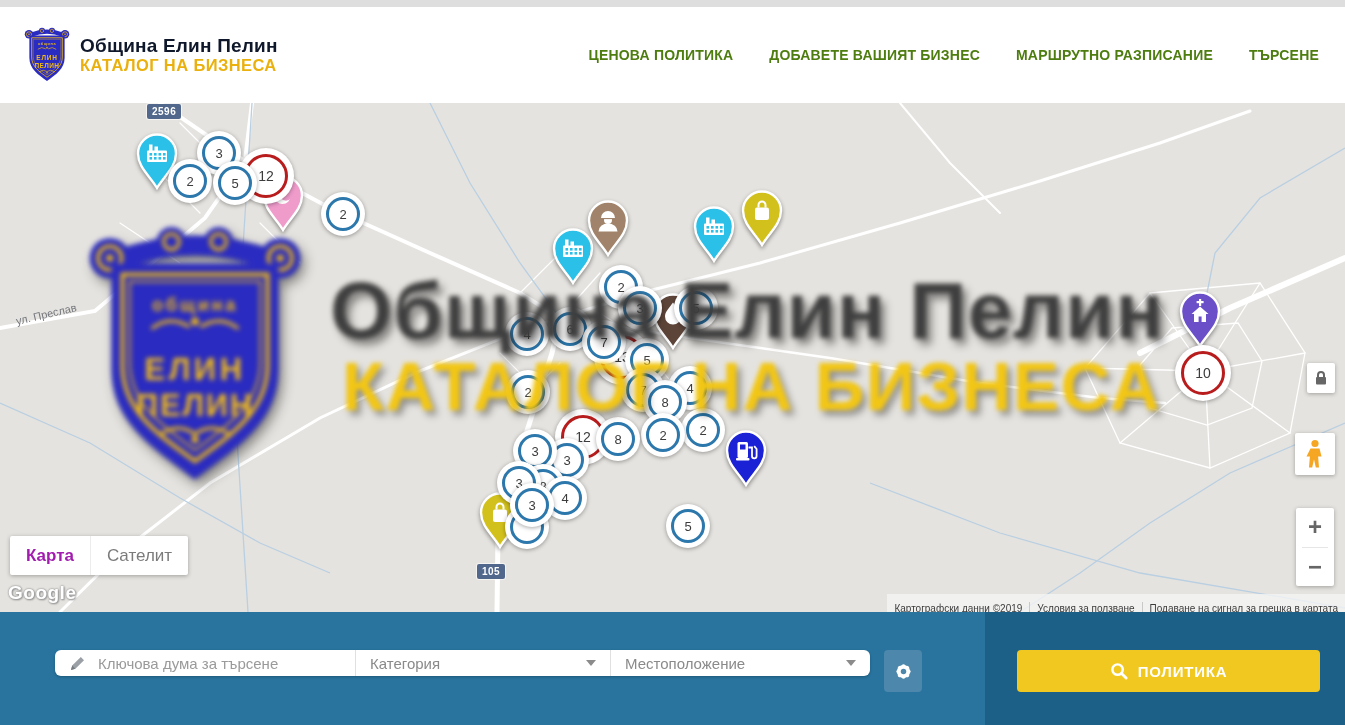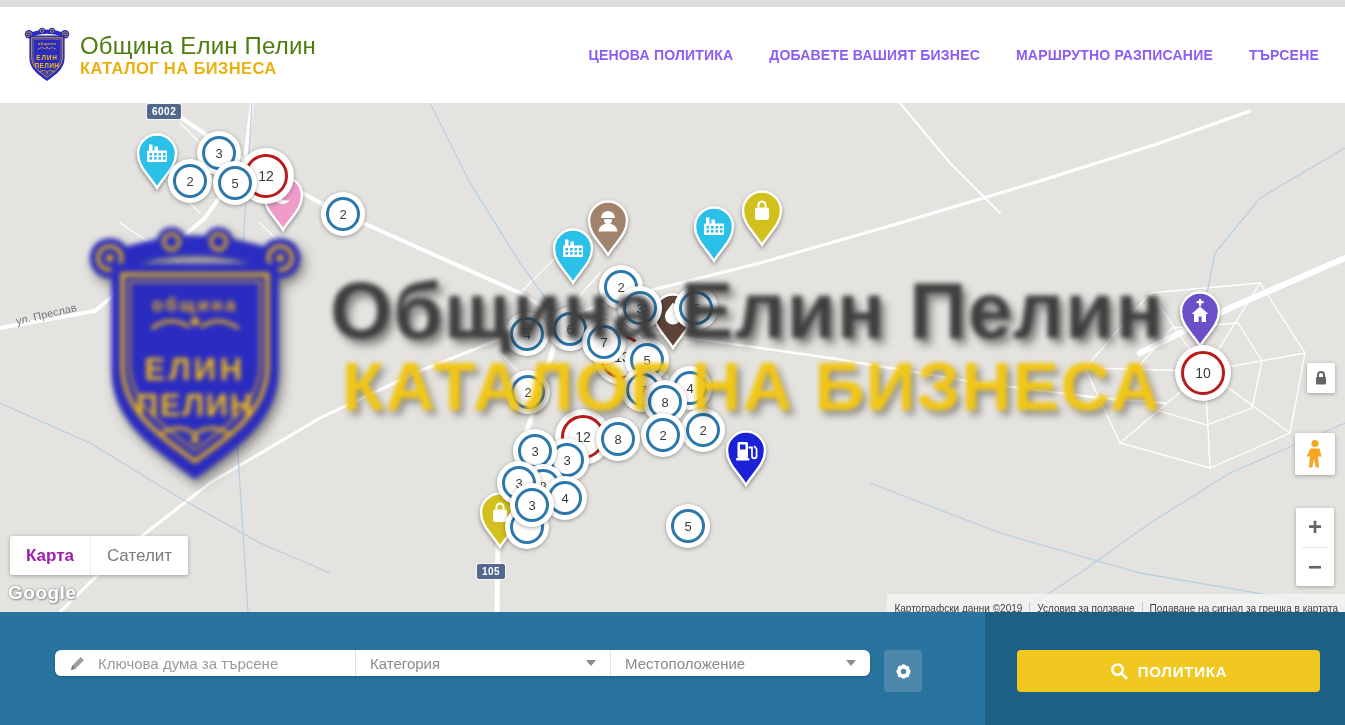--- a/index.html
+++ b/index.html
@@ -6,24 +6,24 @@
   body{
     width:1345px;height:725px;overflow:hidden;position:relative;
     font-family:"Liberation Sans",sans-serif;background:#fff;
   }
   
   .header{position:absolute;left:0;top:0;width:1345px;height:103px;background:#fff;
     border-top:7px solid #dedede;box-sizing:border-box;display:flex;align-items:center;justify-content:space-between;}
   .logo{display:flex;align-items:center;margin-left:24px;cursor:pointer;}
   .logo-crest{width:46px;height:58px;flex:0 0 auto;}
   .logo-text{margin-left:10px;line-height:1.15;}
-  .logo-title{font-size:24px;font-weight:normal;color:#4d7c0f;letter-spacing:.2px;}
+  .logo-title{font-size:19px;font-weight:bold;color:#0f172a;letter-spacing:.2px;}
   .logo-subtitle{font-size:16.5px;font-weight:bold;color:#eab10e;letter-spacing:.4px;}
   .nav{display:flex;align-items:center;gap:36px;margin-right:26px;}
-  .nav a{font-size:14px;font-weight:bold;color:#8b5cf6;text-decoration:none;letter-spacing:.2px;white-space:nowrap;}
+  .nav a{font-size:14px;font-weight:bold;color:#4d7c0f;text-decoration:none;letter-spacing:.2px;white-space:nowrap;}
   
   .map{position:absolute;left:0;top:103px;width:1345px;height:509px;background:#e5e3df;overflow:hidden;cursor:grab;}
   .roads{position:absolute;left:0;top:0;}
   .street-label{position:absolute;font-size:11px;color:#74777c;white-space:nowrap;transform-origin:left center;}
   .road-badge{position:absolute;background:#51678c;color:#fff;font-size:10px;font-weight:bold;
     padding:2px 5px;border-radius:2px;letter-spacing:.5px;box-shadow:0 0 0 1px rgba(255,255,255,.6);}
   
   .pin{position:absolute;width:44px;height:58px;filter:drop-shadow(0 2px 2px rgba(0,0,0,.4));}
   
   .cluster{position:absolute;background:#fff;border-radius:50%;display:flex;align-items:center;justify-content:center;
@@ -161,21 +161,21 @@
       <path d="M1345,45 L1260,95 L1215,150 L1205,200"></path>
     </g>
   </svg>
 
   <div id="street-labels">
       <div class="street-label" style="left: 16px; top: 212px; transform: rotate(-13deg);">ул. Преслав</div>
       <div class="street-label" style="left: 553px; top: 372px; transform: rotate(-38deg);">бул. „Новосел</div>
       <div class="street-label" style="left: 697px; top: 200px; transform: rotate(-75deg);">ции"</div>
     </div>
   <div id="road-badges">
-      <div class="road-badge" style="left: 147px; top: 1px;">6002</div>
+      <div class="road-badge" style="left: 147px; top: 1px;">2596</div>
       <div class="road-badge" style="left: 477px; top: 461px;">105</div>
     </div>
   <div id="pins-layer">
       <div class="pin" style="left: 261px; top: 71px;"><svg width="44" height="58" viewBox="0 0 44 58">
     <path d="M22,56 C15,44 3,35.5 3,21.5 A19,19 0 1 1 41,21.5 C41,35.5 29,44 22,56 Z" fill="#ef9ccb" stroke="#ffffff" stroke-width="2.4"></path>
           <circle cx="21.5" cy="22" r="8" fill="#fff"></circle>
           <circle cx="25" cy="19.5" r="7.2" fill="#ef9ccb"></circle>
         </svg></div>
       <div class="pin" style="left: 135px; top: 29px;"><svg width="44" height="58" viewBox="0 0 44 58">
     <path d="M22,56 C15,44 3,35.5 3,21.5 A19,19 0 1 1 41,21.5 C41,35.5 29,44 22,56 Z" fill="#2ac0e8" stroke="#ffffff" stroke-width="2.4"></path>

